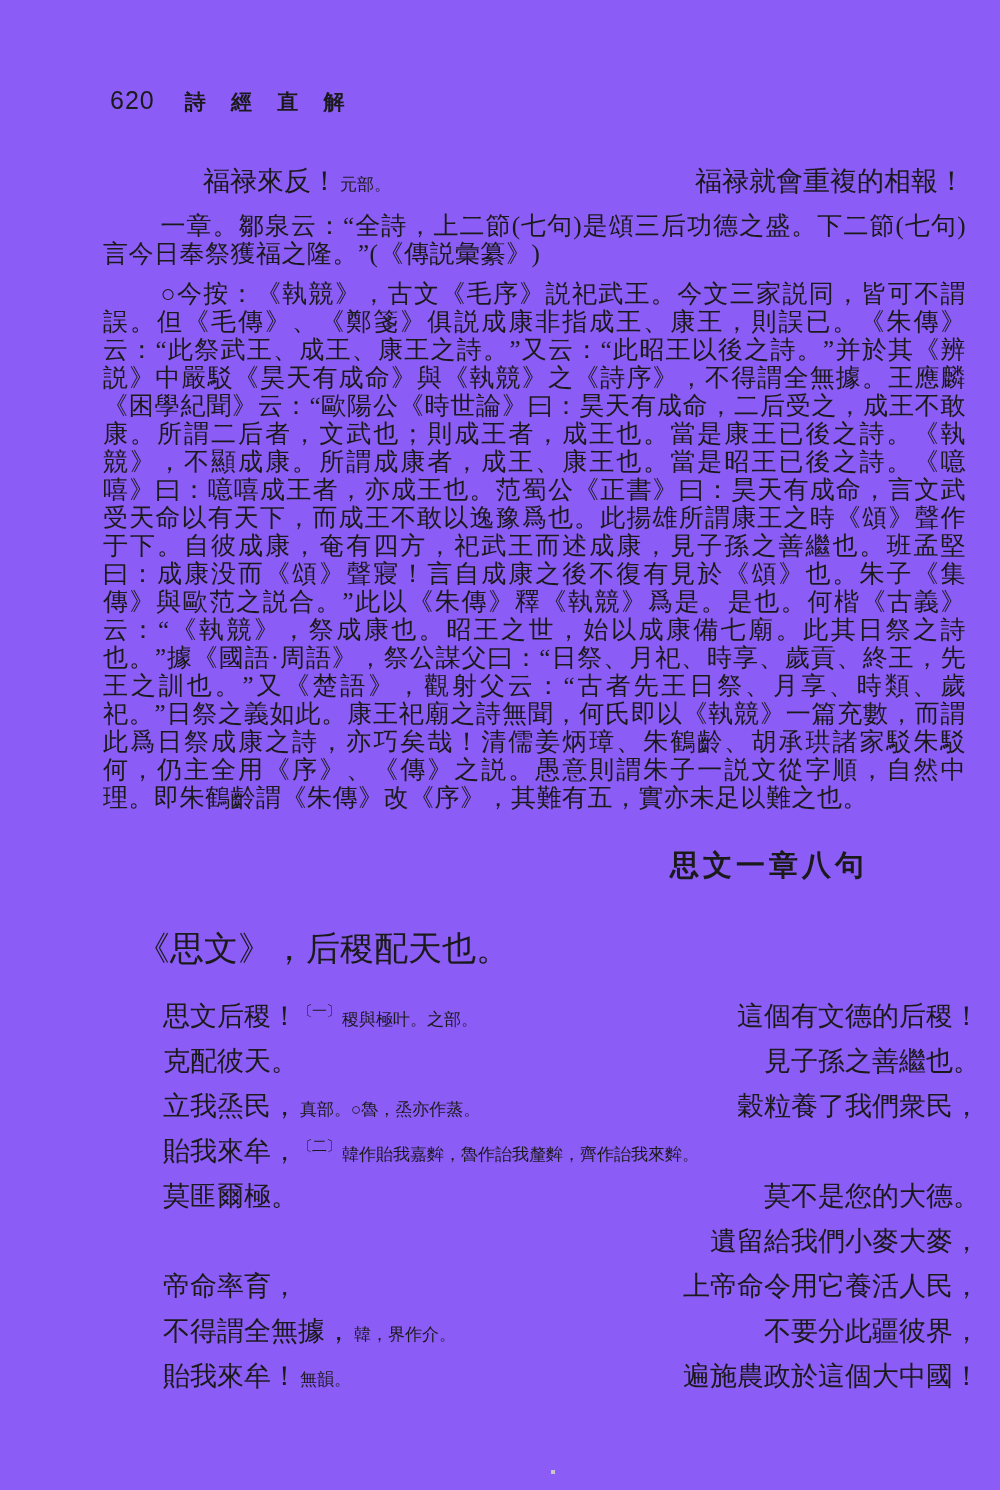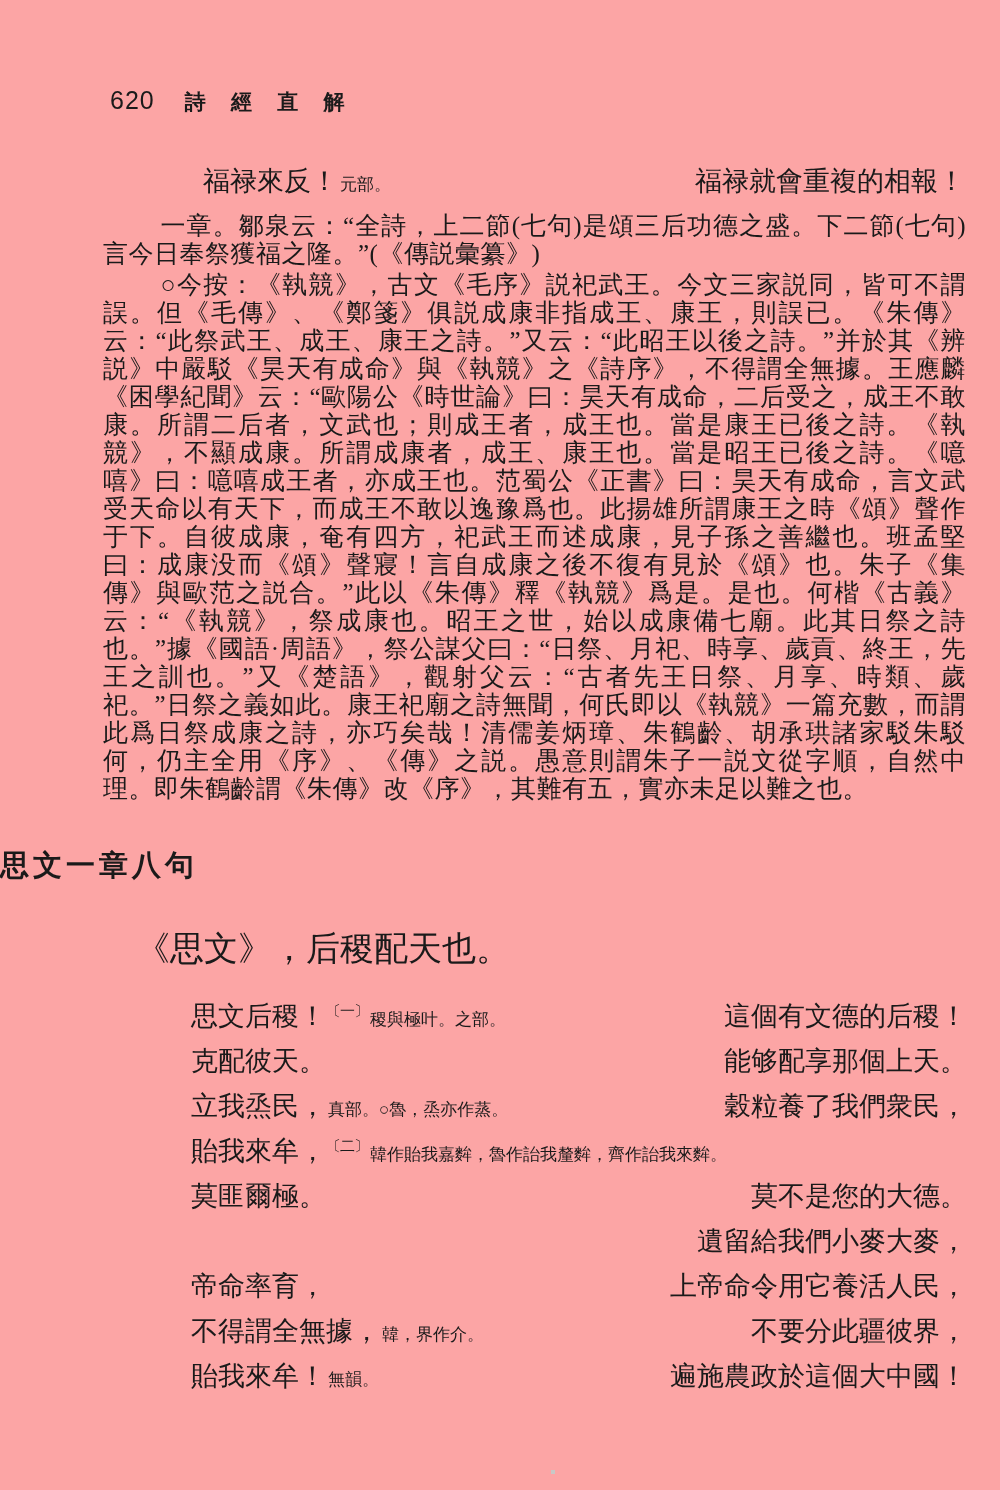--- a/index.html
+++ b/index.html
@@ -5,21 +5,21 @@
   html, body { margin: 0; padding: 0; }
   body {
     width: 1000px; height: 1490px;
     background: #f4f4f2;
     font-family: "Liberation Serif", "DejaVu Serif", serif;
     color: #1a1a1a;
   }
   .page {
     position: relative;
     width: 1000px; height: 1490px;
-    background: #fca5a5;
+    background: #8b5cf6;
     overflow: hidden;
   }
   
   .running-head {
     position: absolute; top: 86px; left: 110px;
     display: flex; align-items: baseline; gap: 30px;
   }
   .page-number {
     font-family: "Liberation Sans", "DejaVu Sans", sans-serif;
     font-size: 25px; letter-spacing: 1px;
@@ -42,35 +42,35 @@
   }
   .commentary p {
     margin: 0;
     font-size: 25px;
     line-height: 28px;
     text-align: justify;
     text-justify: inter-ideograph;
     text-indent: 2.3em;
     letter-spacing: 0.5px;
   }
-  .commentary p + p { margin-top: 3px; }
+  .commentary p + p { margin-top: 12px; }
   
   .section-heading {
     position: absolute; top: 846px; left: 0; width: 868px;
-    text-align: left;
+    text-align: right;
     font-family: "Liberation Sans", "DejaVu Sans", sans-serif;
     font-size: 29px; font-weight: bold; letter-spacing: 4px;
   }
   .section-preface {
     position: absolute; top: 926px; left: 136px;
     font-size: 34px;
   }
   
   .verse-block {
-    position: absolute; top: 998px; left: 163px; right: 33px; margin-left: 28px;
+    position: absolute; top: 998px; left: 163px; right: 20px;
   }
   .verse-row {
     height: 45px;
     display: flex; justify-content: space-between; align-items: baseline;
     white-space: nowrap;
   }
   .verse-left { flex: 0 1 auto; min-width: 0; }
   .verse-right { flex: 0 0 auto; text-align: right; }
   .speck {
     position: absolute; left: 551px; top: 1470px;
@@ -101,21 +101,21 @@
 
   <div class="section-preface verse-main">《思文》，后稷配天也。</div>
 
   <div class="verse-block">
     <div class="verse-row">
       <span class="verse-left"><span class="verse-main">思文后稷！</span><span class="verse-sup">〔一〕</span><span class="verse-note">稷與極叶。之部。</span></span>
       <span class="verse-right translation">這個有文德的后稷！</span>
     </div>
     <div class="verse-row">
       <span class="verse-left"><span class="verse-main">克配彼天。</span><span class="verse-sup"></span><span class="verse-note"></span></span>
-      <span class="verse-right translation">能够配享那個上天。</span>
+      <span class="verse-right translation">見子孫之善繼也。</span>
     </div>
     <div class="verse-row">
       <span class="verse-left"><span class="verse-main">立我烝民，</span><span class="verse-sup"></span><span class="verse-note">真部。○魯，烝亦作蒸。</span></span>
       <span class="verse-right translation">穀粒養了我們衆民，</span>
     </div>
     <div class="verse-row">
       <span class="verse-left"><span class="verse-main">貽我來牟，</span><span class="verse-sup">〔二〕</span><span class="verse-note">韓作貽我嘉麰，魯作詒我釐麰，齊作詒我來麰。</span></span>
       <span class="verse-right translation"></span>
     </div>
     <div class="verse-row">

